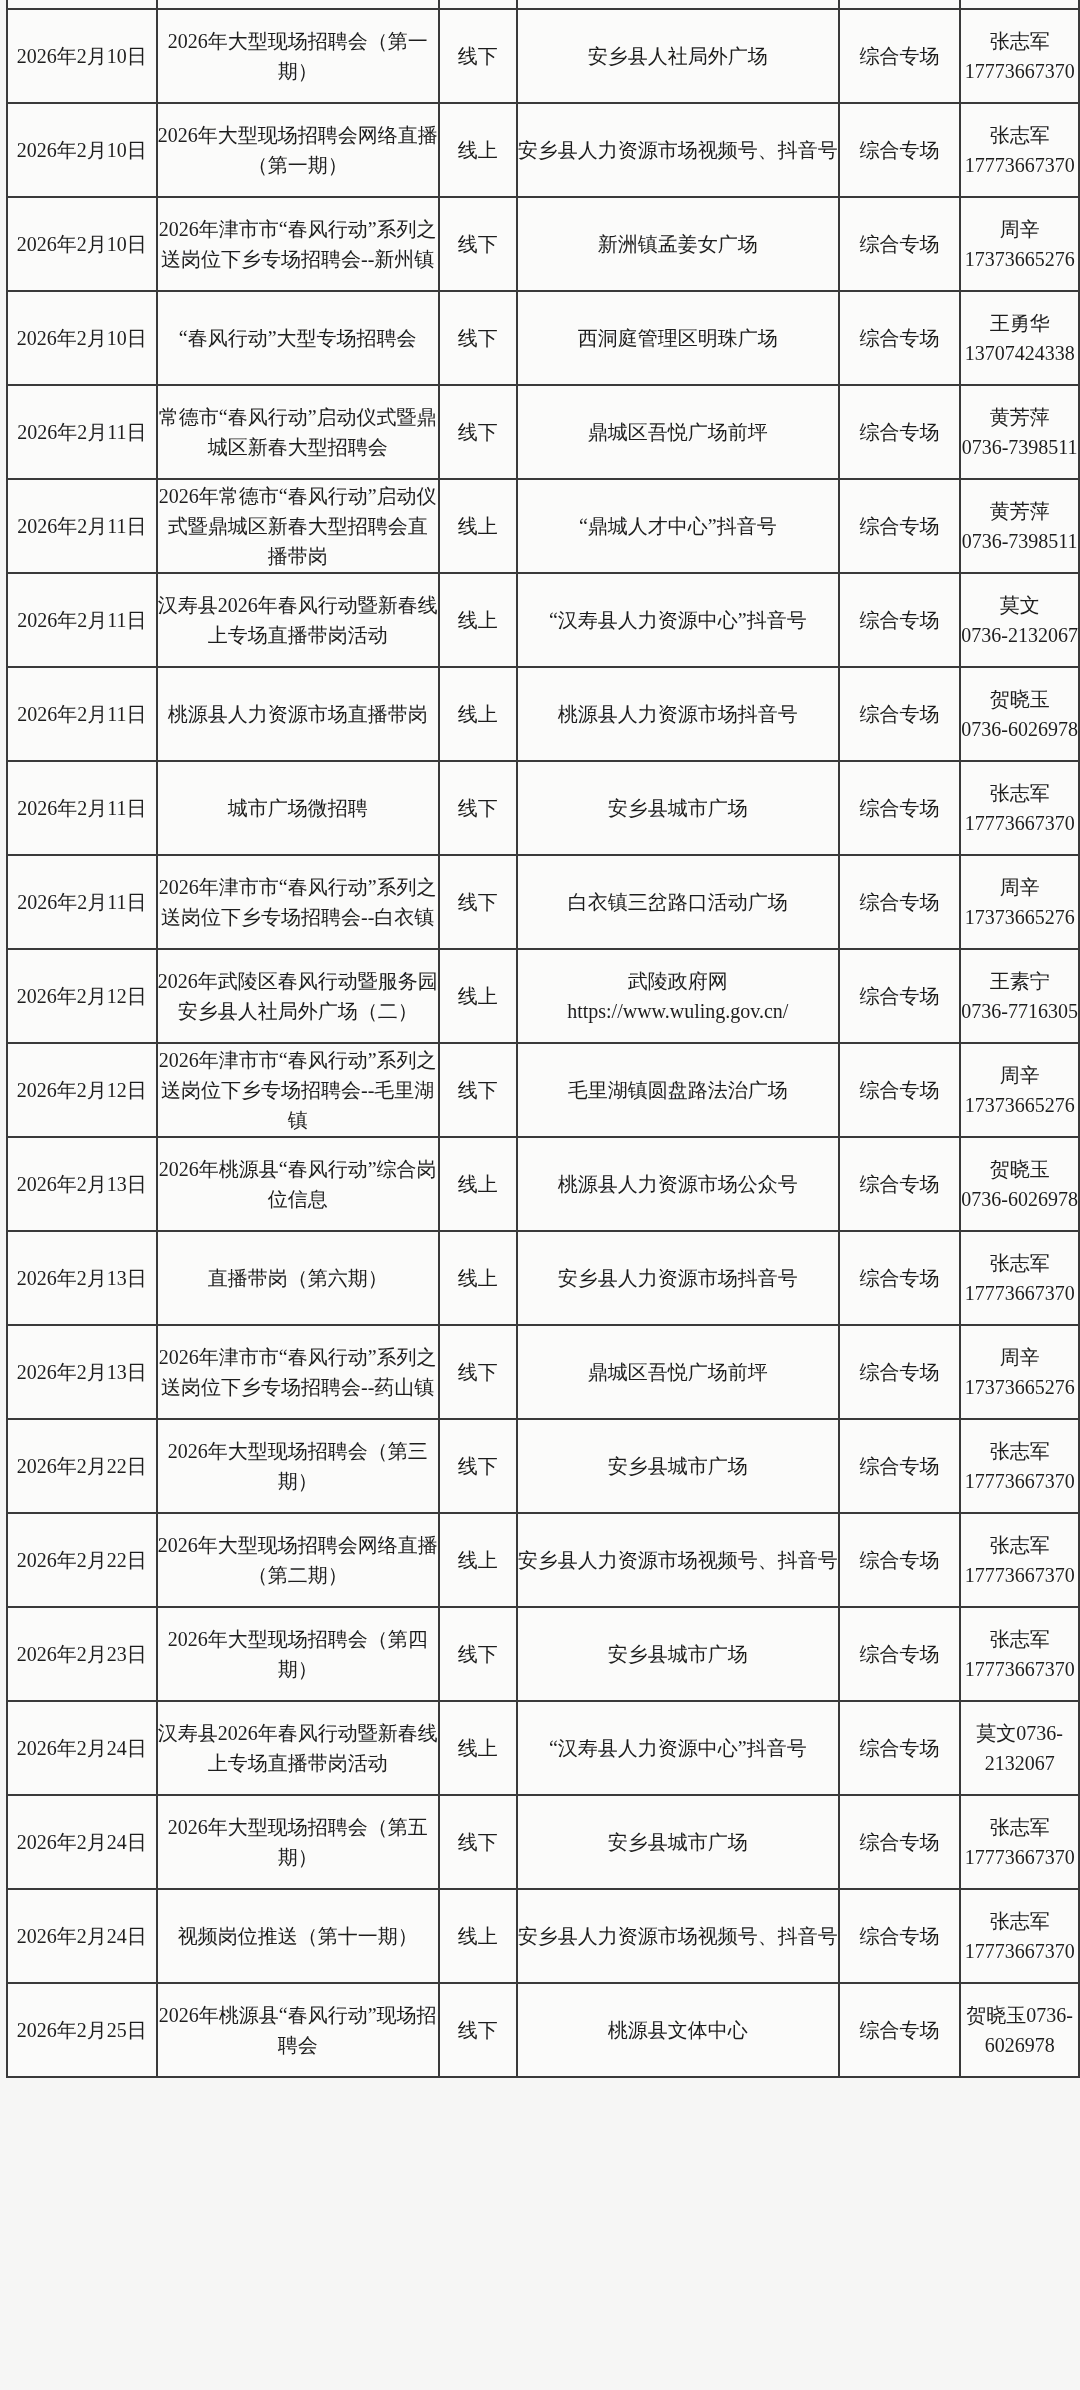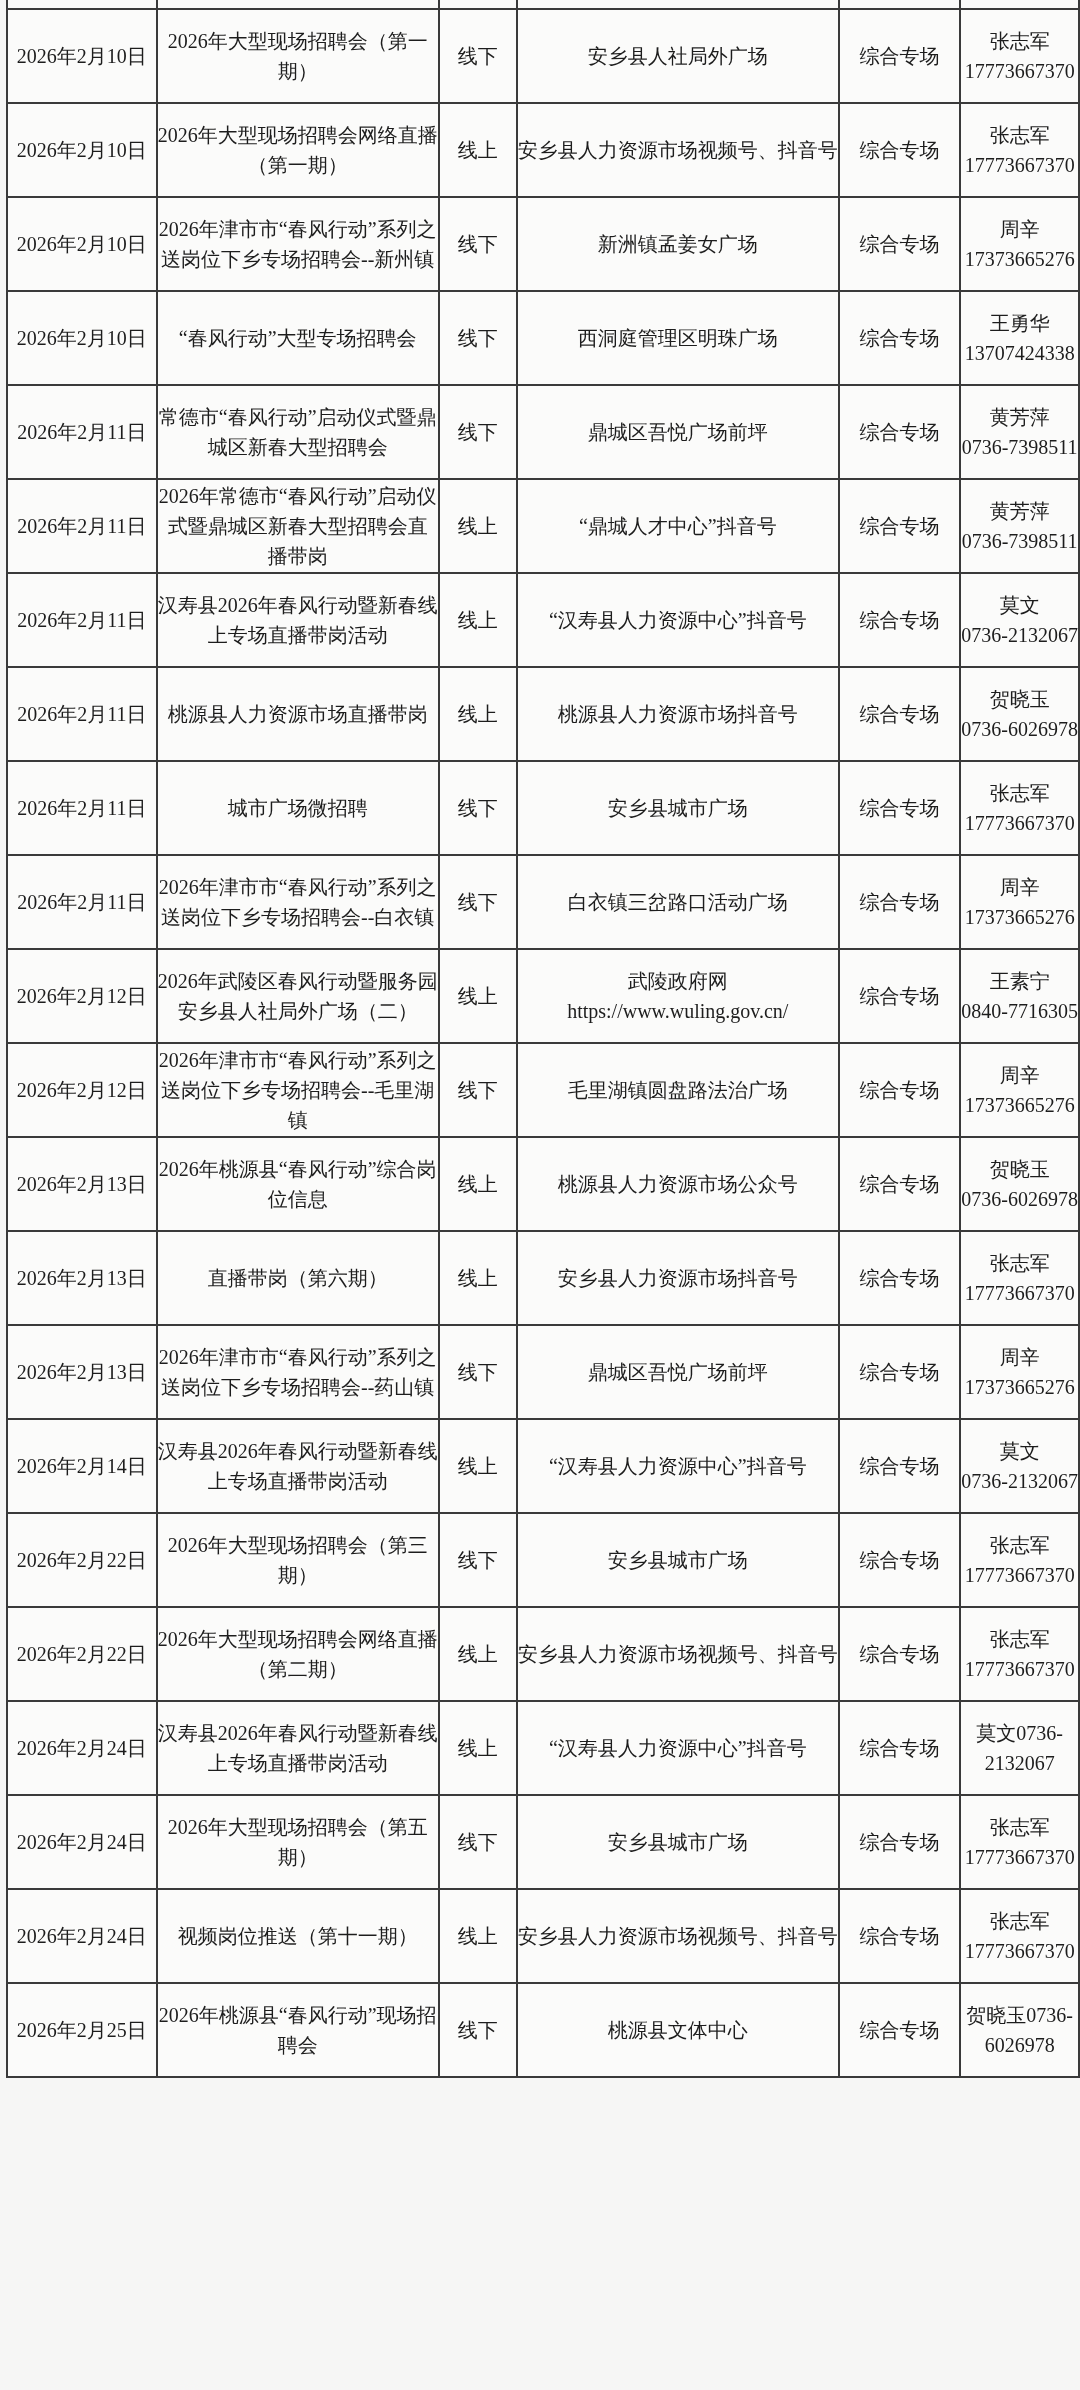--- a/index.html
+++ b/index.html
@@ -168,21 +168,21 @@
   </tr>
         <tr>
     <td>2026年2月12日</td>
     <td>2026年武陵区春风行动暨服务园
 安乡县人社局外广场（二）</td>
     <td>线上</td>
     <td>武陵政府网
 https://www.wuling.gov.cn/</td>
     <td>综合专场</td>
     <td>王素宁
-0840-7716305</td>
+0736-7716305</td>
   </tr>
         <tr>
     <td>2026年2月12日</td>
     <td>2026年津市市“春风行动”系列之
 送岗位下乡专场招聘会--毛里湖
 镇</td>
     <td>线下</td>
     <td>毛里湖镇圆盘路法治广场</td>
     <td>综合专场</td>
     <td>周辛
@@ -211,45 +211,45 @@
     <td>2026年2月13日</td>
     <td>2026年津市市“春风行动”系列之
 送岗位下乡专场招聘会--药山镇</td>
     <td>线下</td>
     <td>鼎城区吾悦广场前坪</td>
     <td>综合专场</td>
     <td>周辛
 17373665276</td>
   </tr>
         <tr>
-    <td>2026年2月14日</td>
-    <td>汉寿县2026年春风行动暨新春线
-上专场直播带岗活动</td>
-    <td>线上</td>
-    <td>“汉寿县人力资源中心”抖音号</td>
-    <td>综合专场</td>
-    <td>莫文
-0736-2132067</td>
-  </tr>
-        <tr>
     <td>2026年2月22日</td>
     <td>2026年大型现场招聘会（第三
 期）</td>
     <td>线下</td>
     <td>安乡县城市广场</td>
     <td>综合专场</td>
     <td>张志军
 17773667370</td>
   </tr>
         <tr>
     <td>2026年2月22日</td>
     <td>2026年大型现场招聘会网络直播
 （第二期）</td>
     <td>线上</td>
     <td>安乡县人力资源市场视频号、抖音号</td>
+    <td>综合专场</td>
+    <td>张志军
+17773667370</td>
+  </tr>
+        <tr>
+    <td>2026年2月23日</td>
+    <td>2026年大型现场招聘会（第四
+期）</td>
+    <td>线下</td>
+    <td>安乡县城市广场</td>
     <td>综合专场</td>
     <td>张志军
 17773667370</td>
   </tr>
         <tr>
     <td>2026年2月24日</td>
     <td>汉寿县2026年春风行动暨新春线
 上专场直播带岗活动</td>
     <td>线上</td>
     <td>“汉寿县人力资源中心”抖音号</td>

